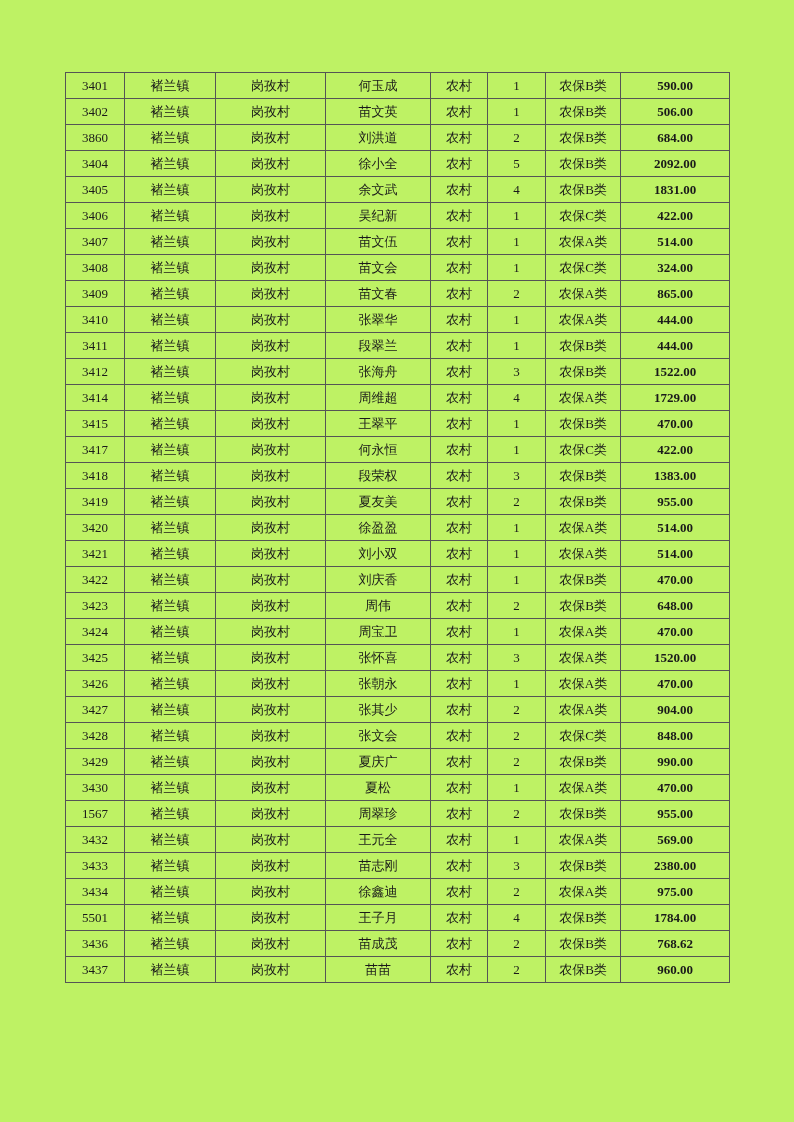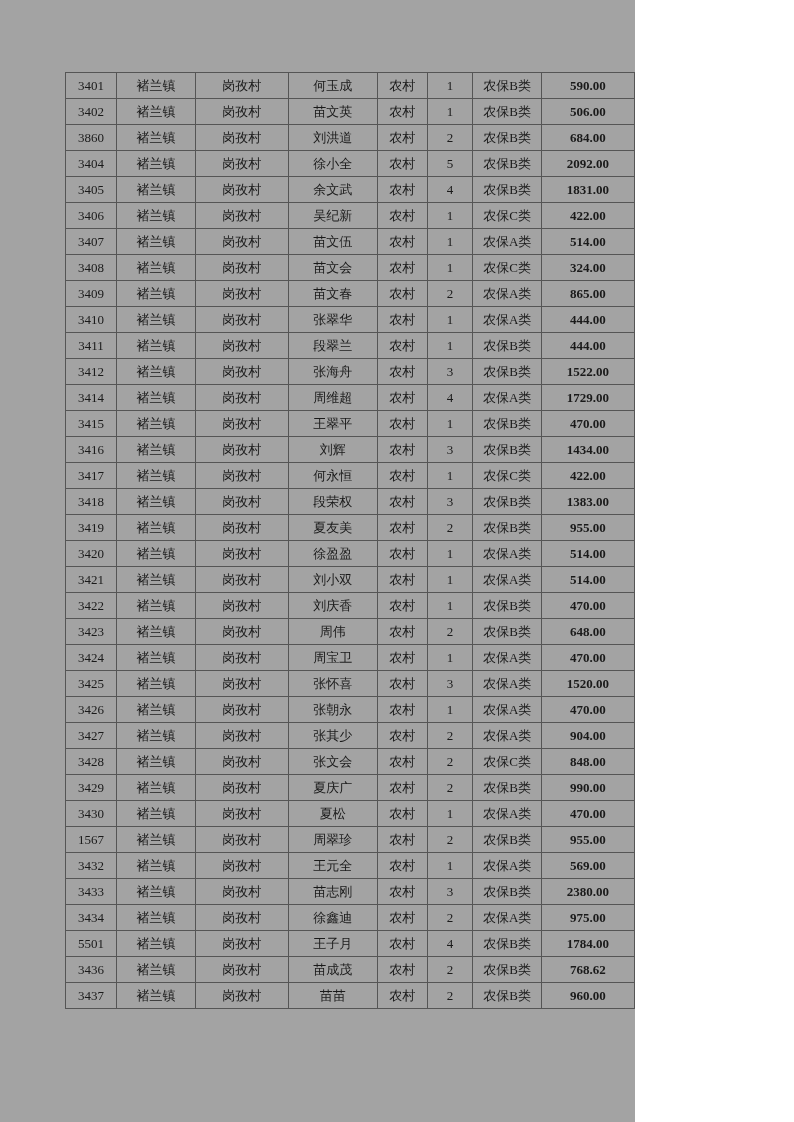--- a/index.html
+++ b/index.html
@@ -2,23 +2,23 @@
 <html><head>
 <meta charset="utf-8">
 <style>
   html, body {
     margin: 0;
     padding: 0;
     background: #ffffff;
   }
   .page {
     position: relative;
-    width: 635px;
+    width: 794px;
     height: 1122px;
-    background: #a3a3a3;
+    background: #bef264;
     overflow: hidden;
     font-family: "Liberation Serif", "DejaVu Serif", serif;
     color: #1a1a1a;
   }
   table.roster {
     position: absolute;
     left: 65px;
     top: 72px;
     border-collapse: collapse;
     table-layout: fixed;
@@ -197,30 +197,20 @@
           <td class="col-serial">3415</td>
           <td class="col-town">褚兰镇</td>
           <td class="col-village">岗孜村</td>
           <td class="col-name">王翠平</td>
           <td class="col-residence_type">农村</td>
           <td class="col-person_count">1</td>
           <td class="col-insurance_category">农保B类</td>
           <td class="col-amount">470.00</td>
         </tr>
         <tr>
-          <td class="col-serial">3416</td>
-          <td class="col-town">褚兰镇</td>
-          <td class="col-village">岗孜村</td>
-          <td class="col-name">刘辉</td>
-          <td class="col-residence_type">农村</td>
-          <td class="col-person_count">3</td>
-          <td class="col-insurance_category">农保B类</td>
-          <td class="col-amount">1434.00</td>
-        </tr>
-        <tr>
           <td class="col-serial">3417</td>
           <td class="col-town">褚兰镇</td>
           <td class="col-village">岗孜村</td>
           <td class="col-name">何永恒</td>
           <td class="col-residence_type">农村</td>
           <td class="col-person_count">1</td>
           <td class="col-insurance_category">农保C类</td>
           <td class="col-amount">422.00</td>
         </tr>
         <tr>

